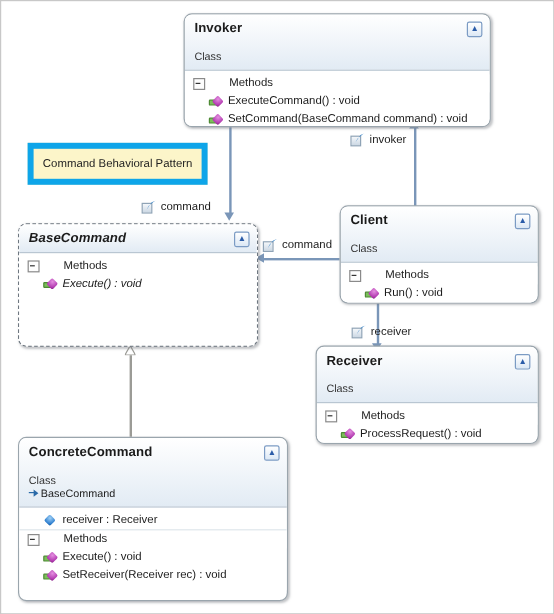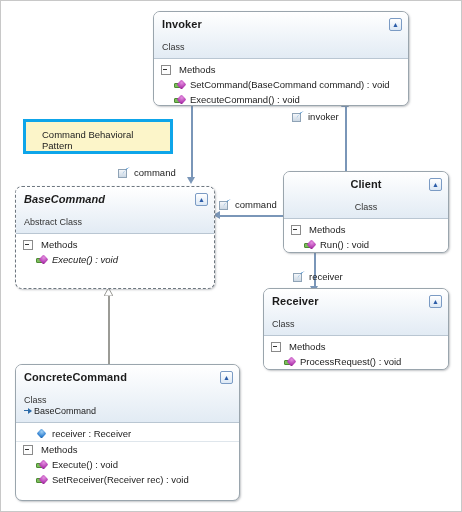--- a/index.html
+++ b/index.html
@@ -71,21 +71,21 @@
     display:flex; align-items:center; justify-content:center;
     font-size:7px; color:#2b5ca8;
     line-height:1;
   }
   .box-body {
     background:#ffffff;
     padding:3px 0 5px 0;
   }
   .section-head {
     display:flex; align-items:center;
-    gap:8px;
+    gap:20px;
     padding:2px 8px 2px 7px;
     font-size:9.5px;
     color:#1b1b1b;
     background:#ffffff;
     border-top:1px solid #dfe6ec;
   }
   .section-head:first-child { border-top:none; }
   .expander {
     width:8px; height:8px;
     border:1px solid #8a8a8a;
@@ -154,25 +154,26 @@
     border-left:4px solid #2a6aa8;
     border-top:3px solid transparent;
     border-bottom:3px solid transparent;
   }
 
   
   .note {
     position:absolute;
     box-sizing:border-box;
     background:#fcf5c9;
-    border:3px solid #0ea5e9;
+    border:5px solid #0ea5e9;
     font-size:9.5px;
     color:#222;
-    padding:7px 16px;
+    padding:7px 1px;
     z-index:4;
+    text-align:center;
   }
 
   
   .line {
     position:absolute;
     background:#7a96b8;
     z-index:2;
   }
   .line.gray { background:#9b9b96; }
   .arrow-down, .arrow-up, .arrow-left {
@@ -296,54 +297,53 @@
     <div class="box-body">
       <div class="section-head">
         <span class="expander"></span>
         <span>Methods</span>
       </div>
       <div class="member">
         <span class="ico ico-method">
             <span class="bar"></span>
             <span class="dia"></span>
           </span>
+        <span>ExecuteCommand() : void</span>
+      </div>
+      <div class="member">
+        <span class="ico ico-method">
+            <span class="bar"></span>
+            <span class="dia"></span>
+          </span>
         <span>SetCommand(BaseCommand command) : void</span>
-      </div>
-      <div class="member">
-        <span class="ico ico-method">
-            <span class="bar"></span>
-            <span class="dia"></span>
-          </span>
-        <span>ExecuteCommand() : void</span>
       </div>
     </div>
   </div>
 
   <div class="uml-box selected" style="left:14px; top:185px; width:200px; height:103px;">
     <div class="box-header">
       <div class="box-title abstract">BaseCommand</div>
-      <div class="box-stereo">Abstract Class</div>
       <div class="collapse-btn">▲</div>
     </div>
     <div class="box-body">
       <div class="section-head">
         <span class="expander"></span>
         <span>Methods</span>
       </div>
       <div class="member italic">
         <span class="ico ico-method">
             <span class="bar"></span>
             <span class="dia"></span>
           </span>
         <span>Execute() : void</span>
       </div>
     </div>
   </div>
 
-  <div class="uml-box" style="left:282px; top:170px; width:166px; height:82px;text-align:center;">
+  <div class="uml-box" style="left:282px; top:170px; width:166px; height:82px;">
     <div class="box-header">
       <div class="box-title">Client</div>
       <div class="box-stereo">Class</div>
       <div class="collapse-btn">▲</div>
     </div>
     <div class="box-body">
       <div class="section-head">
         <span class="expander"></span>
         <span>Methods</span>
       </div>

